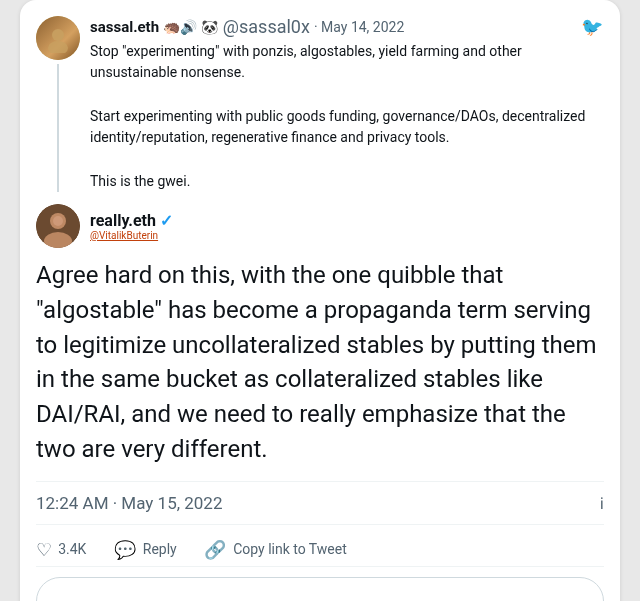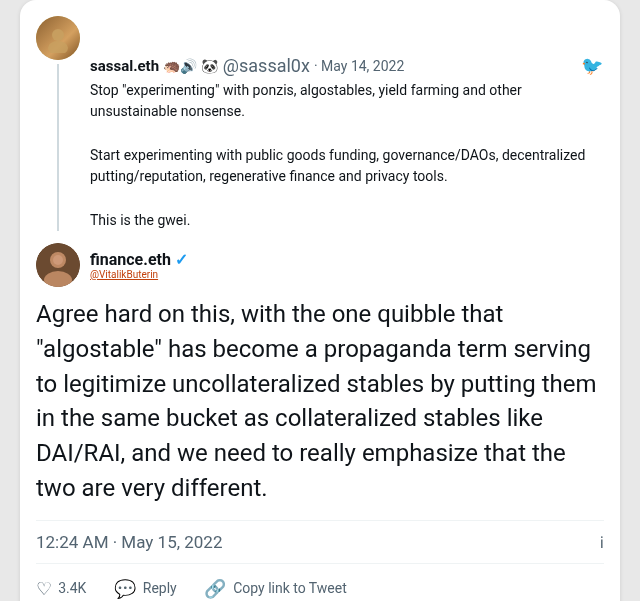--- a/index.html
+++ b/index.html
@@ -48,21 +48,20 @@
       margin-top: 4px;
     }
     .tweet-content {
       flex: 1;
     }
     .tweet-header {
       display: flex;
       align-items: center;
       justify-content: space-between;
       margin-bottom: 2px;
-      margin-top: 39px;
     }
     .tweet-author-info {
       display: flex;
       align-items: center;
       gap: 4px;
       flex-wrap: wrap;
     }
     .author-name {
       font-weight: 700;
       font-size: 15px;
@@ -240,40 +239,40 @@
           <div class="tweet-author-info">
             <span class="author-name">sassal.eth</span>
             <span class="emoji-icons">🦔🔊 🐼</span>
             <span class="author-handle">@sassal0x</span>
             <span class="tweet-date"> · <span>May 14, 2022</span></span>
           </div>
           <span class="twitter-bird">🐦</span>
         </div>
         <div class="tweet-text">Stop "experimenting" with ponzis, algostables, yield farming and other unsustainable nonsense.</div>
         <br>
-        <div class="tweet-text">Start experimenting with public goods funding, governance/DAOs, decentralized putting/reputation, regenerative finance and privacy tools.</div>
+        <div class="tweet-text">Start experimenting with public goods funding, governance/DAOs, decentralized identity/reputation, regenerative finance and privacy tools.</div>
         <br>
         <div class="tweet-text">This is the gwei.</div>
       </div>
     </div>
 
     <div class="main-author-row">
       <div class="main-avatar">
         <div class="avatar-vitalik-img">
           <svg width="44" height="44" viewBox="0 0 44 44" fill="none">
             <circle cx="22" cy="22" r="22" fill="#6B4A30"></circle>
             <circle cx="22" cy="17" r="8" fill="#C8906A" opacity="0.9"></circle>
             <ellipse cx="22" cy="37" rx="14" ry="9" fill="#C8906A" opacity="0.85"></ellipse>
             <circle cx="22" cy="17" r="5" fill="#D4A080" opacity="0.7"></circle>
           </svg>
         </div>
       </div>
       <div class="main-author-info">
         <div class="main-author-name">
-          <span>finance.eth</span>
+          <span>really.eth</span>
           <span class="verified-badge">✓</span>
         </div>
         <div class="main-author-handle">@VitalikButerin</div>
       </div>
     </div>
 
     <div class="main-tweet-text">Agree hard on this, with the one quibble that "algostable" has become a propaganda term serving to legitimize uncollateralized stables by putting them in the same bucket as collateralized stables like DAI/RAI, and we need to really emphasize that the two are very different.</div>
 
     <div class="timestamp-row">
       <span class="timestamp-text">12:24 AM · May 15, 2022</span>

